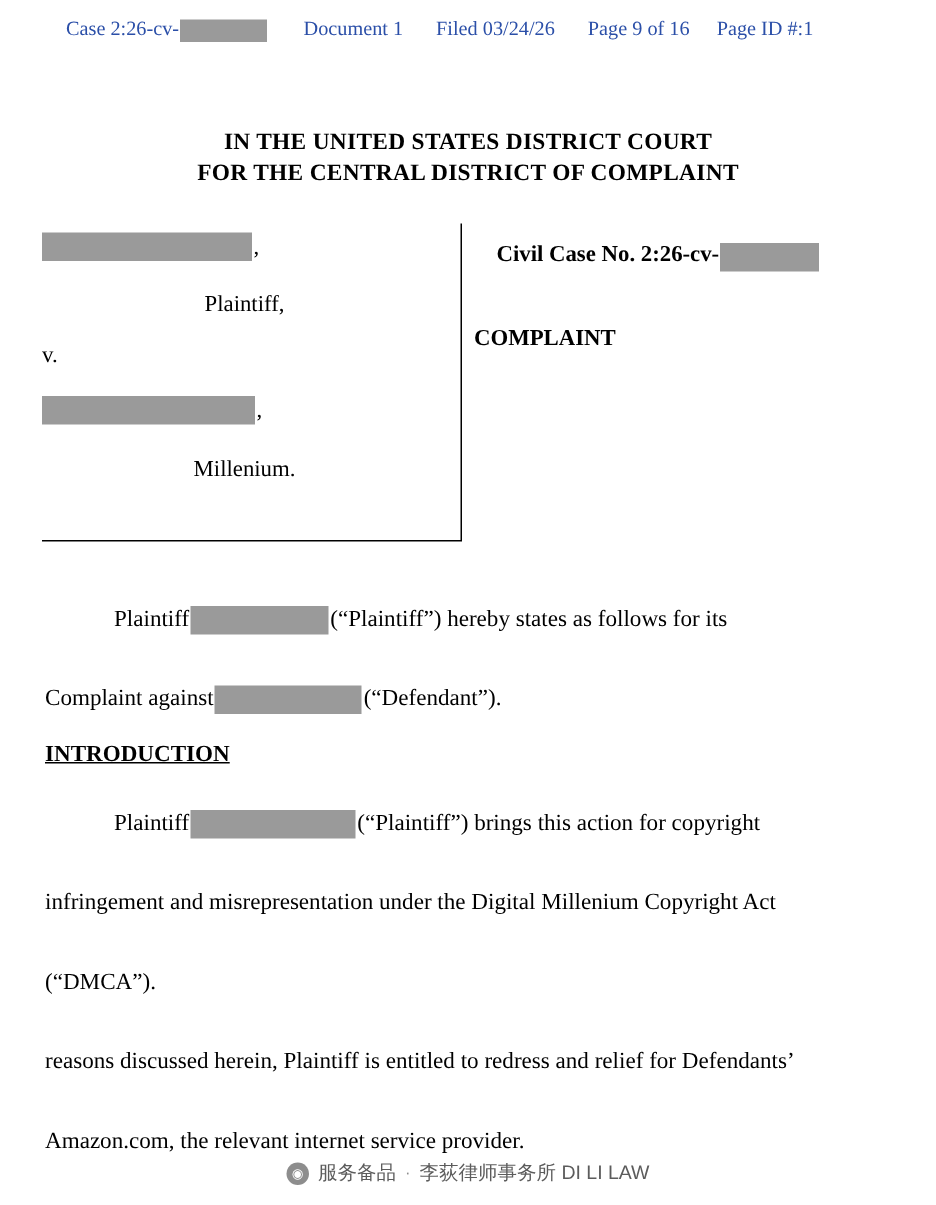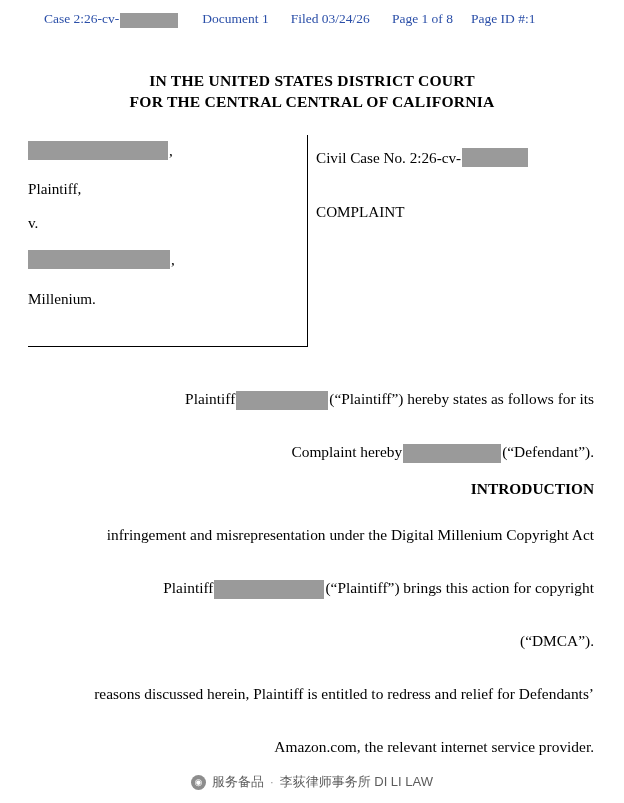--- a/index.html
+++ b/index.html
@@ -64,21 +64,21 @@
     line-height: 1.0;
   }
 
   .court-title {
     text-align: center;
     font-weight: bold;
     font-size: 15.6px;
     letter-spacing: 0.2px;
   }
   .court-title div { margin-bottom: 5px; }
-  .court-title .l1 { margin-top: 37px; }
+  .court-title .l1 { margin-top: 51px; }
 
   
   .caption {
     position: relative;
     margin-top: 26px;
     height: 226px;
   }
   .caption .vrule {
     position: absolute;
     left: 307px;
@@ -115,73 +115,75 @@
   .redact-party {
     width: 140px;
     height: 19px;
   }
   .redact-party-2 {
     width: 142px;
     height: 19px;
   }
   .party-comma { margin-left: 1px; }
   .role {
-    text-align: left;
+    text-align: center;
     width: 270px;
     margin-top: 16px;
   }
   .vs {
     margin-top: 19px;
   }
   .cap-right .case-no {
-    font-weight: normal;
+    font-weight: bold;
     margin-top: 13px;
     display: flex;
-    align-items: center;
+    align-items: flex-start;
+    margin-left: 15px;
   }
   .redact-caseno {
     width: 66px;
     height: 19px;
     margin-left: 1px;
   }
   .cap-right .complaint {
-    font-weight: normal;
+    font-weight: bold;
     margin-top: 37px;
   }
 
   
   .body-text {
     margin-top: 16px;
     padding: 0 30px 0 30px;
   }
   .p {
     font-size: 15.4px;
     line-height: 30px;
-    text-align: right;
+    text-align: left;
     margin-top: 23px;
   }
   .lead { padding-left: 46px; }
   .redact-inline {
     width: 92px;
     height: 19px;
     margin: 0 1px;
   }
   .redact-inline-2 {
     width: 98px;
     height: 19px;
     margin: 0 1px;
   }
   .redact-inline-3 {
     width: 110px;
     height: 19px;
     margin: 0 1px;
   }
   .section-heading {
-    text-align: right;
-    font-weight: bold;
+    text-align: left;
+    font-weight: bold;
+    text-decoration: underline;
     margin-top: 14px;
     margin-bottom: 8px;
     font-size: 15.4px;
   }
 
   
   .watermark {
     position: absolute;
     left: 0;
     bottom: 12px;
@@ -216,30 +218,30 @@
   <span class="ecf-left-pad"></span>
   <span class="ecf-seg">
     <span>Case 2:26-cv-</span>
     <span class="redact redact-header"></span>
   </span>
   <span class="ecf-gap-2"></span>
   <span>Document 1</span>
   <span class="ecf-gap-3"></span>
   <span>Filed 03/24/26</span>
   <span class="ecf-gap-4"></span>
-  <span>Page 1 of 8</span>
+  <span>Page 9 of 16</span>
   <span class="ecf-gap-5"></span>
   <span>Page ID #:1</span>
 </div>
 
 <div class="doc">
 
   <div class="court-title">
     <div class="l1">IN THE UNITED STATES DISTRICT COURT</div>
-    <div>FOR THE CENTRAL CENTRAL OF CALIFORNIA</div>
+    <div>FOR THE CENTRAL DISTRICT OF COMPLAINT</div>
   </div>
 
   <div class="caption">
     <div class="vrule"></div>
     <div class="hrule"></div>
 
     <div class="cap-left">
       <div class="party-line">
         <span class="redact redact-party"></span>
         <span class="party-comma">,</span>
@@ -261,29 +263,29 @@
       <div class="complaint">COMPLAINT</div>
     </div>
   </div>
 
   <div class="body-text">
 
     <div class="p">
       <span class="lead"></span><span>Plaintiff</span><span class="redact redact-inline"></span><span>(“Plaintiff”) hereby states as follows for its</span>
     </div>
     <div class="p">
-      <span>Complaint hereby</span><span class="redact redact-inline-2"></span><span>(“Defendant”).</span>
+      <span>Complaint against</span><span class="redact redact-inline-2"></span><span>(“Defendant”).</span>
     </div>
 
     <div class="section-heading">INTRODUCTION</div>
 
-    <div class="p">infringement and misrepresentation under the Digital Millenium Copyright Act</div>
     <div class="p">
       <span class="lead"></span><span>Plaintiff</span><span class="redact redact-inline-3"></span><span>(“Plaintiff”) brings this action for copyright</span>
     </div>
+    <div class="p">infringement and misrepresentation under the Digital Millenium Copyright Act</div>
     <div class="p">(“DMCA”).</div>
 
     <div class="p">reasons discussed herein, Plaintiff is entitled to redress and relief for Defendants’</div>
     <div class="p">Amazon.com, the relevant internet service provider.</div>
 
   </div>
 </div>
 
 <div class="watermark">
   <span class="wm-badge">◉</span>

